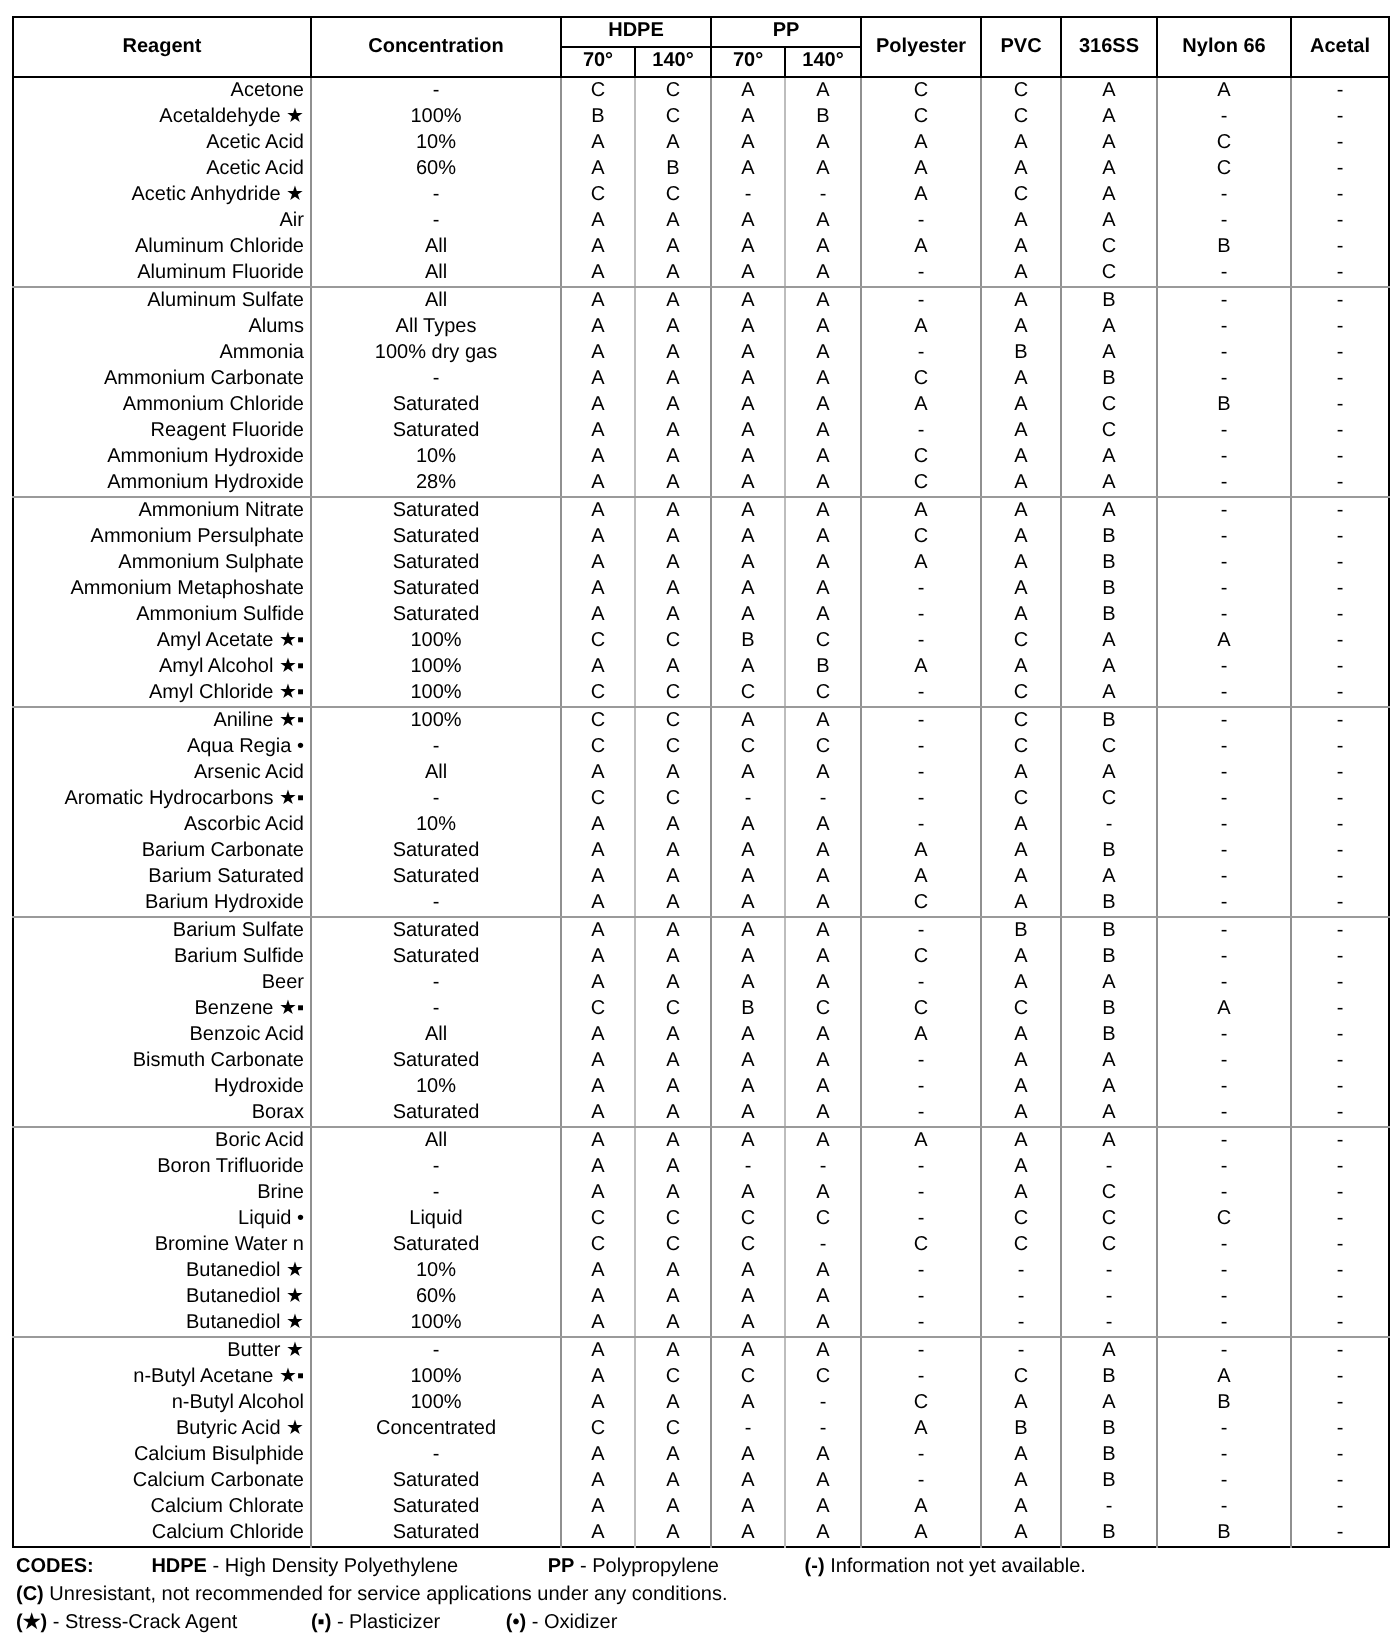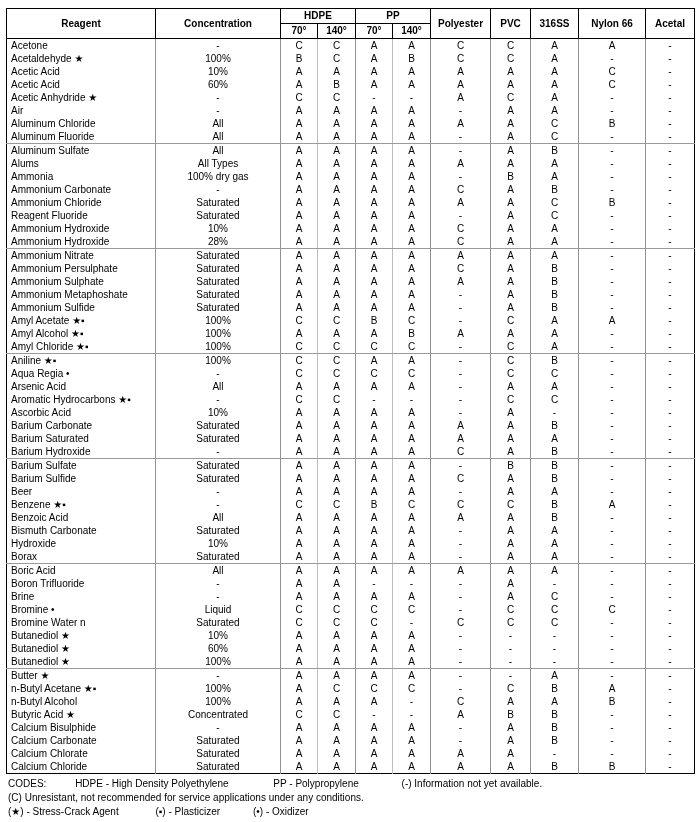--- a/index.html
+++ b/index.html
@@ -6,28 +6,28 @@
   body { width:700px; font-family:"Liberation Sans", sans-serif; color:#000; }
   .sheet { padding:8px 6px 0 6px; }
 
   table.chem { border-collapse:collapse; table-layout:fixed; width:688px;
                border:1.5px solid #000; font-size:10px;padding-left:48px; }
   th, td { padding:0 3px; height:13px; line-height:13px; white-space:nowrap;
            overflow:hidden; font-size:10px; }
   thead th { border:1px solid #000; font-weight:bold; text-align:center;
              height:14px; line-height:14px; }
   tbody td { text-align:center; }
-  tbody td:first-child { text-align:left; padding-left:4px; }
+  tbody td:first-child { text-align:right; padding-left:4px; }
   tbody td:nth-child(n+2) { border-left:1px solid #909090; }
   tbody td:nth-child(4), tbody td:nth-child(6) { border-left:1px solid #bdbdbd; }
   tr.group-end td { border-bottom:1px solid #9a9a9a; }
 
   .footer { font-size:10px; padding:3px 2px 0 2px; }
   .footer .line { height:14px; line-height:14px; white-space:nowrap; }
-  .b { font-weight:normal; }
+  .b { font-weight:bold; }
   .m1 { margin-left:26px; } .m2 { margin-left:42px; } .m3 { margin-left:40px; }
   .m4 { margin-left:38px; } .m5 { margin-left:34px; } .m6 { margin-left:30px; }
 </style>
 </head>
 <body>
 
 <div class="sheet">
 
   <table class="chem">
     <colgroup>
@@ -616,21 +616,21 @@
           <td>A</td>
           <td>A</td>
           <td>A</td>
           <td>-</td>
           <td>A</td>
           <td>C</td>
           <td>-</td>
           <td>-</td>
         </tr>
         <tr>
-          <td>Bromine •</td>
+          <td>Liquid •</td>
           <td>Liquid</td>
           <td>C</td>
           <td>C</td>
           <td>C</td>
           <td>C</td>
           <td>-</td>
           <td>C</td>
           <td>C</td>
           <td>C</td>
           <td>-</td>

